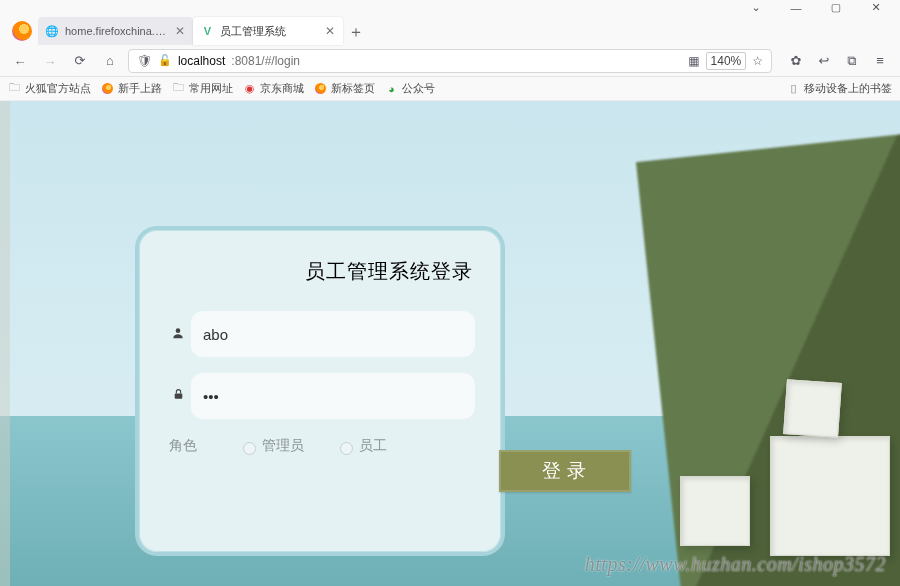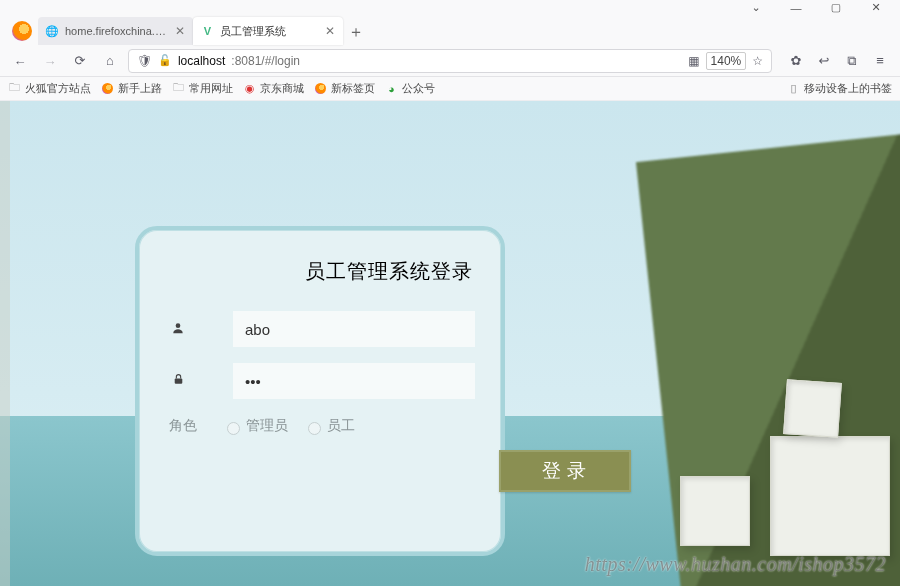--- a/index.html
+++ b/index.html
@@ -159,34 +159,33 @@
   .field {
     display:flex;
     align-items:center;
     margin: 0 -2px 16px -2px;
   }
   .field .ico {
     width:26px; text-align:center; color:#444; font-size:14px;
   }
   .field input {
     flex:1;
-    height:36px;
+    height:46px;
     border:none;
-    border-radius:0;
+    border-radius:12px;
     background:#f6fafa;
     padding:0 12px;
     font-size:15px;
     color:#333;
     outline:none;
-    margin-left:42px;
   }
   .rolerow {
     display:flex;
     align-items:center;
-    gap: 20px;
+    gap: 36px;
     margin: 18px 0 0 2px;
     color:#8a9496;
     font-size:14px;
   }
   .rolerow .rlabel { margin-right: 10px; }
   .radio {
     display:inline-flex; align-items:flex-end; gap:6px;
   }
   .radio .dot {
     width:13px;height:13px;border-radius:50%;

